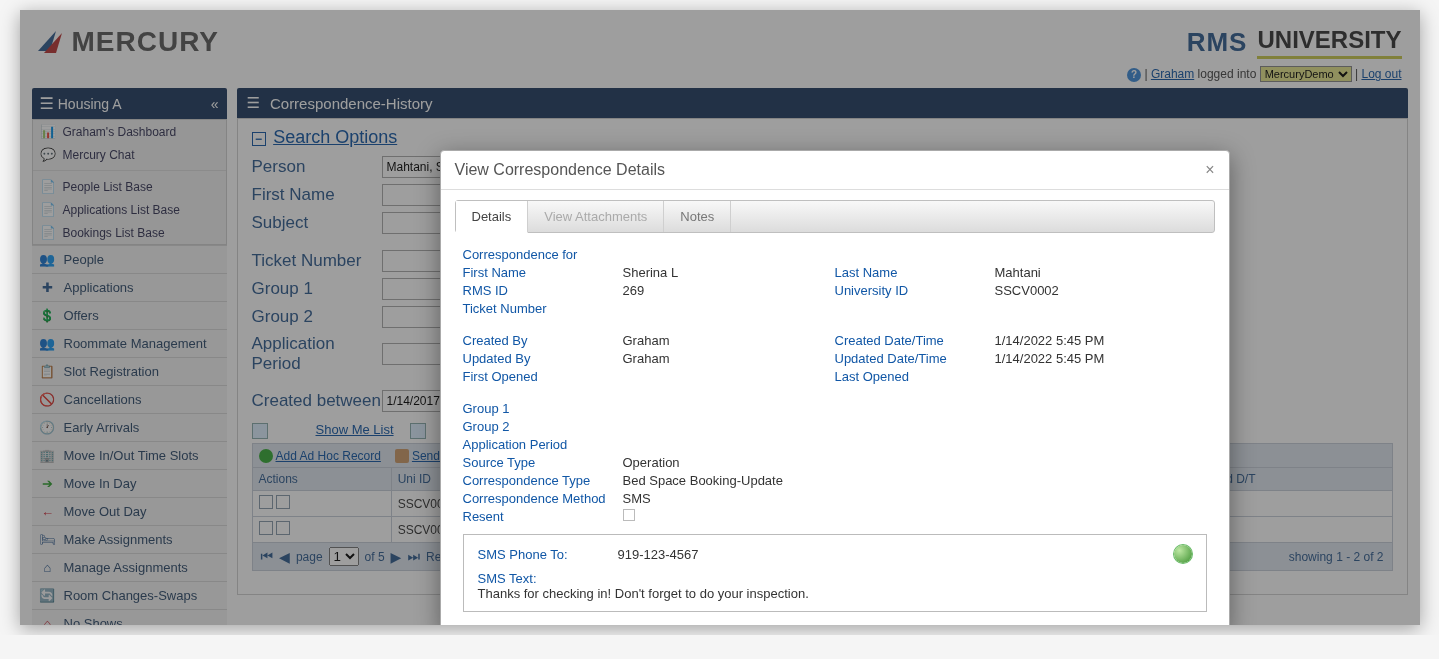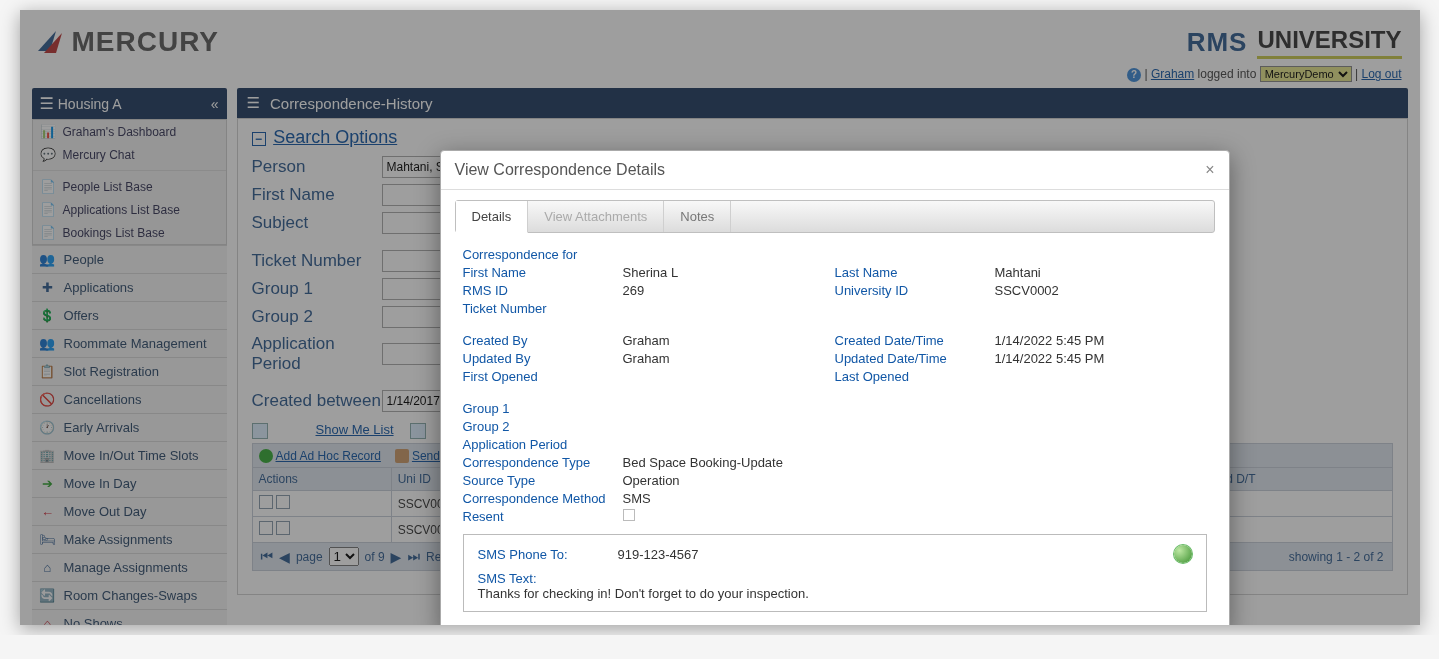--- a/index.html
+++ b/index.html
@@ -353,21 +353,21 @@
                 <td>1/14/2022 5:45 PM</td>
                 <td></td>
               </tr>
             </tbody>
         </table>
         <div class="pager">
           <span class="pager-btn">⏮</span>
           <span class="pager-btn">◀</span>
           <span>page</span>
           <select><option>1</option></select>
-          <span>of 9</span>
+          <span>of 5</span>
           <span class="pager-btn">▶</span>
           <span class="pager-btn">⏭</span>
           <span>Re</span>
           <span class="spacer"></span>
           <span>showing 1 - 2 of 2</span>
         </div>
       </div>
     </div>
   </div>
 
@@ -451,26 +451,26 @@
         </div>
       <div class="kv">
           <span class="k">Group 2</span>
           <span class="v"></span>
         </div>
       <div class="kv">
           <span class="k">Application Period</span>
           <span class="v"></span>
         </div>
       <div class="kv">
+          <span class="k">Source Type</span>
+          <span class="v">Operation</span>
+        </div>
+      <div class="kv">
           <span class="k">Correspondence Type</span>
           <span class="v">Bed Space Booking-Update</span>
-        </div>
-      <div class="kv">
-          <span class="k">Source Type</span>
-          <span class="v">Operation</span>
         </div>
       <div class="kv">
           <span class="k">Correspondence Method</span>
           <span class="v">SMS</span>
         </div>
       <div class="kv">
           <span class="k">Resent</span>
           <span class="v"><span class="chk"></span></span>
         </div>
 

